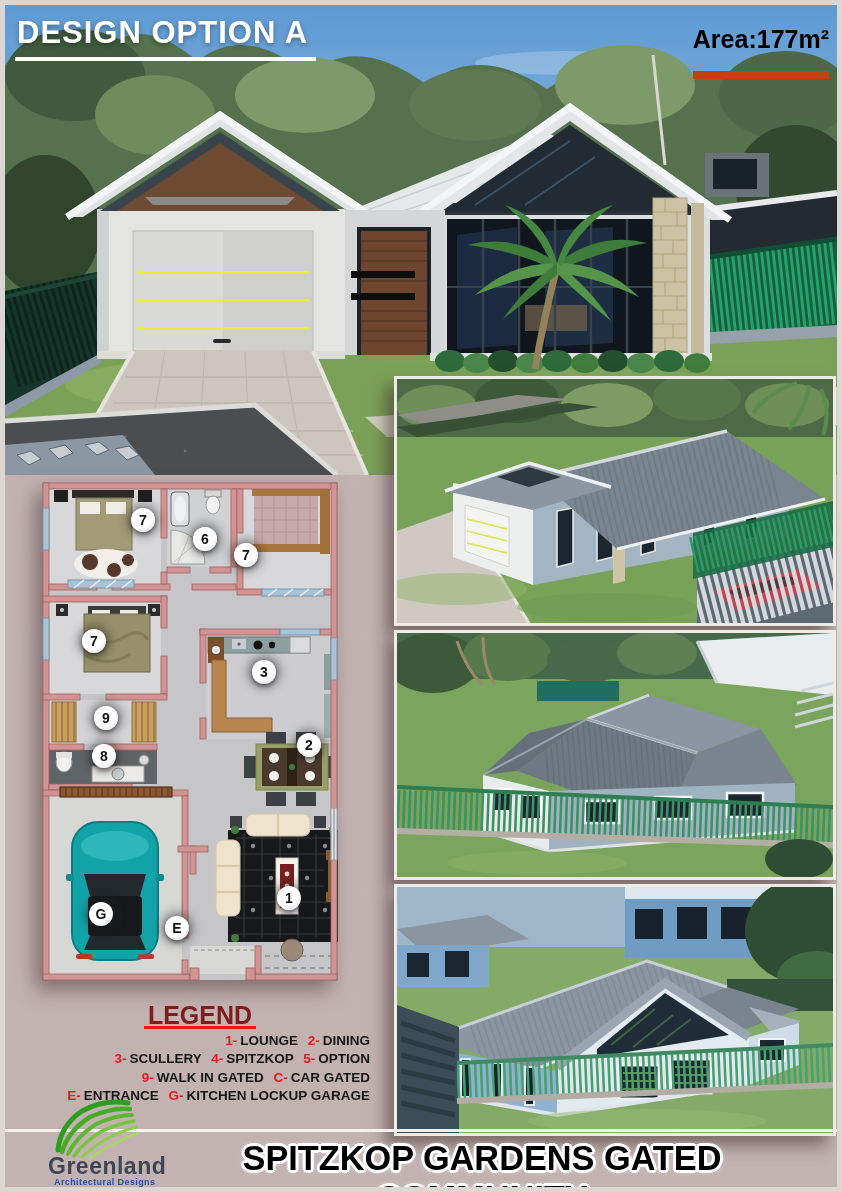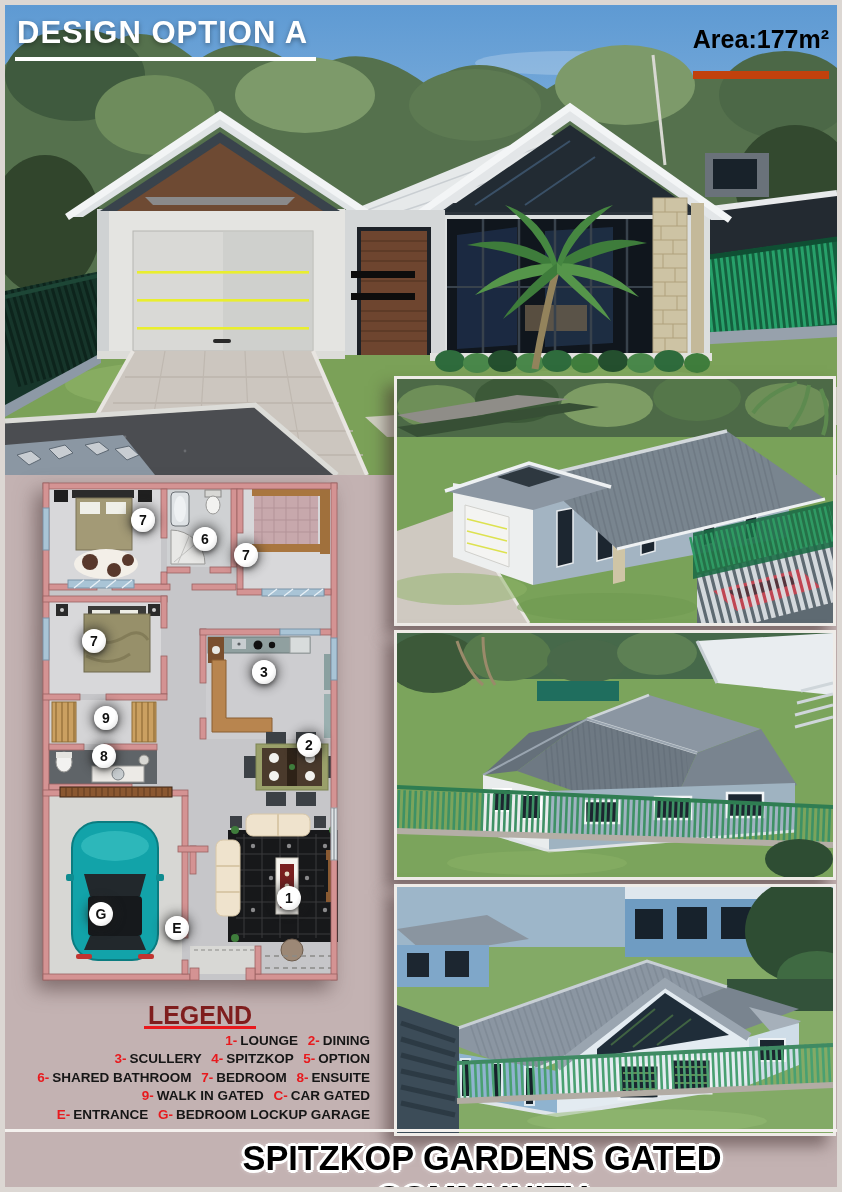--- a/index.html
+++ b/index.html
@@ -588,30 +588,39 @@
     <div class="lg-line">
       <span class="lg-k">1-</span><span>LOUNGE</span>
       <span class="lg-k">2-</span><span>DINING</span>
     </div>
     <div class="lg-line">
       <span class="lg-k">3-</span><span>SCULLERY</span>
       <span class="lg-k">4-</span><span>SPITZKOP</span>
       <span class="lg-k">5-</span><span>OPTION</span>
     </div>
     <div class="lg-line">
-      <span class="lg-k">6-</span><span>SHARED BATHROOM</span>
-      <span class="lg-k">7-</span><span>BEDROOM</span>
-      <span class="lg-k">8-</span><span>ENSUITE</span>
-    </div>
-    <div class="lg-line">
       <span class="lg-k">9-</span><span>WALK IN GATED</span>
       <span class="lg-k">C-</span><span>CAR GATED</span>
     </div>
     <div class="lg-line">
       <span class="lg-k">E-</span><span>ENTRANCE</span>
-      <span class="lg-k">G-</span><span>BEDROOM LOCKUP GARAGE</span>
+      <span class="lg-k">G-</span><span>KITCHEN LOCKUP GARAGE</span>
     </div>
   </div>
 
   <div class="footer-line"></div>
+  <div class="logo">
+    <svg width="150" height="90" viewBox="0 0 150 90">
+      <g fill="none" stroke-linecap="round">
+        <path d="M36,52 Q38,28 60,13 Q82,1 106,5" stroke="#2f9e1f" stroke-width="5"></path>
+        <path d="M40,54 Q46,33 68,19 Q90,9 108,11" stroke="#47ab28" stroke-width="4.5"></path>
+        <path d="M46,56 Q54,39 74,26 Q94,17 110,17" stroke="#5cb832" stroke-width="4"></path>
+        <path d="M52,58 Q62,44 80,33 Q98,25 112,23" stroke="#74c43c" stroke-width="3.5"></path>
+        <path d="M60,59 Q70,49 86,40 Q102,32 114,29" stroke="#8ccf48" stroke-width="3"></path>
+        <path d="M68,60 Q78,53 92,46 Q105,39 115,35" stroke="#a5da56" stroke-width="2.5"></path>
+      </g>
+      <text x="26" y="76" font-family="Liberation Sans, sans-serif" font-size="23" font-weight="bold" fill="#3d4654" letter-spacing=".5">Greenland</text>
+      <text x="32" y="87" font-family="Liberation Sans, sans-serif" font-size="9" font-weight="bold" fill="#2b4fa0" letter-spacing=".4">Architectural Designs</text>
+    </svg>
+  </div>
   <div class="footer-title">SPITZKOP GARDENS GATED COMMUNITY</div>
 
 </div>
 
 </body></html>

